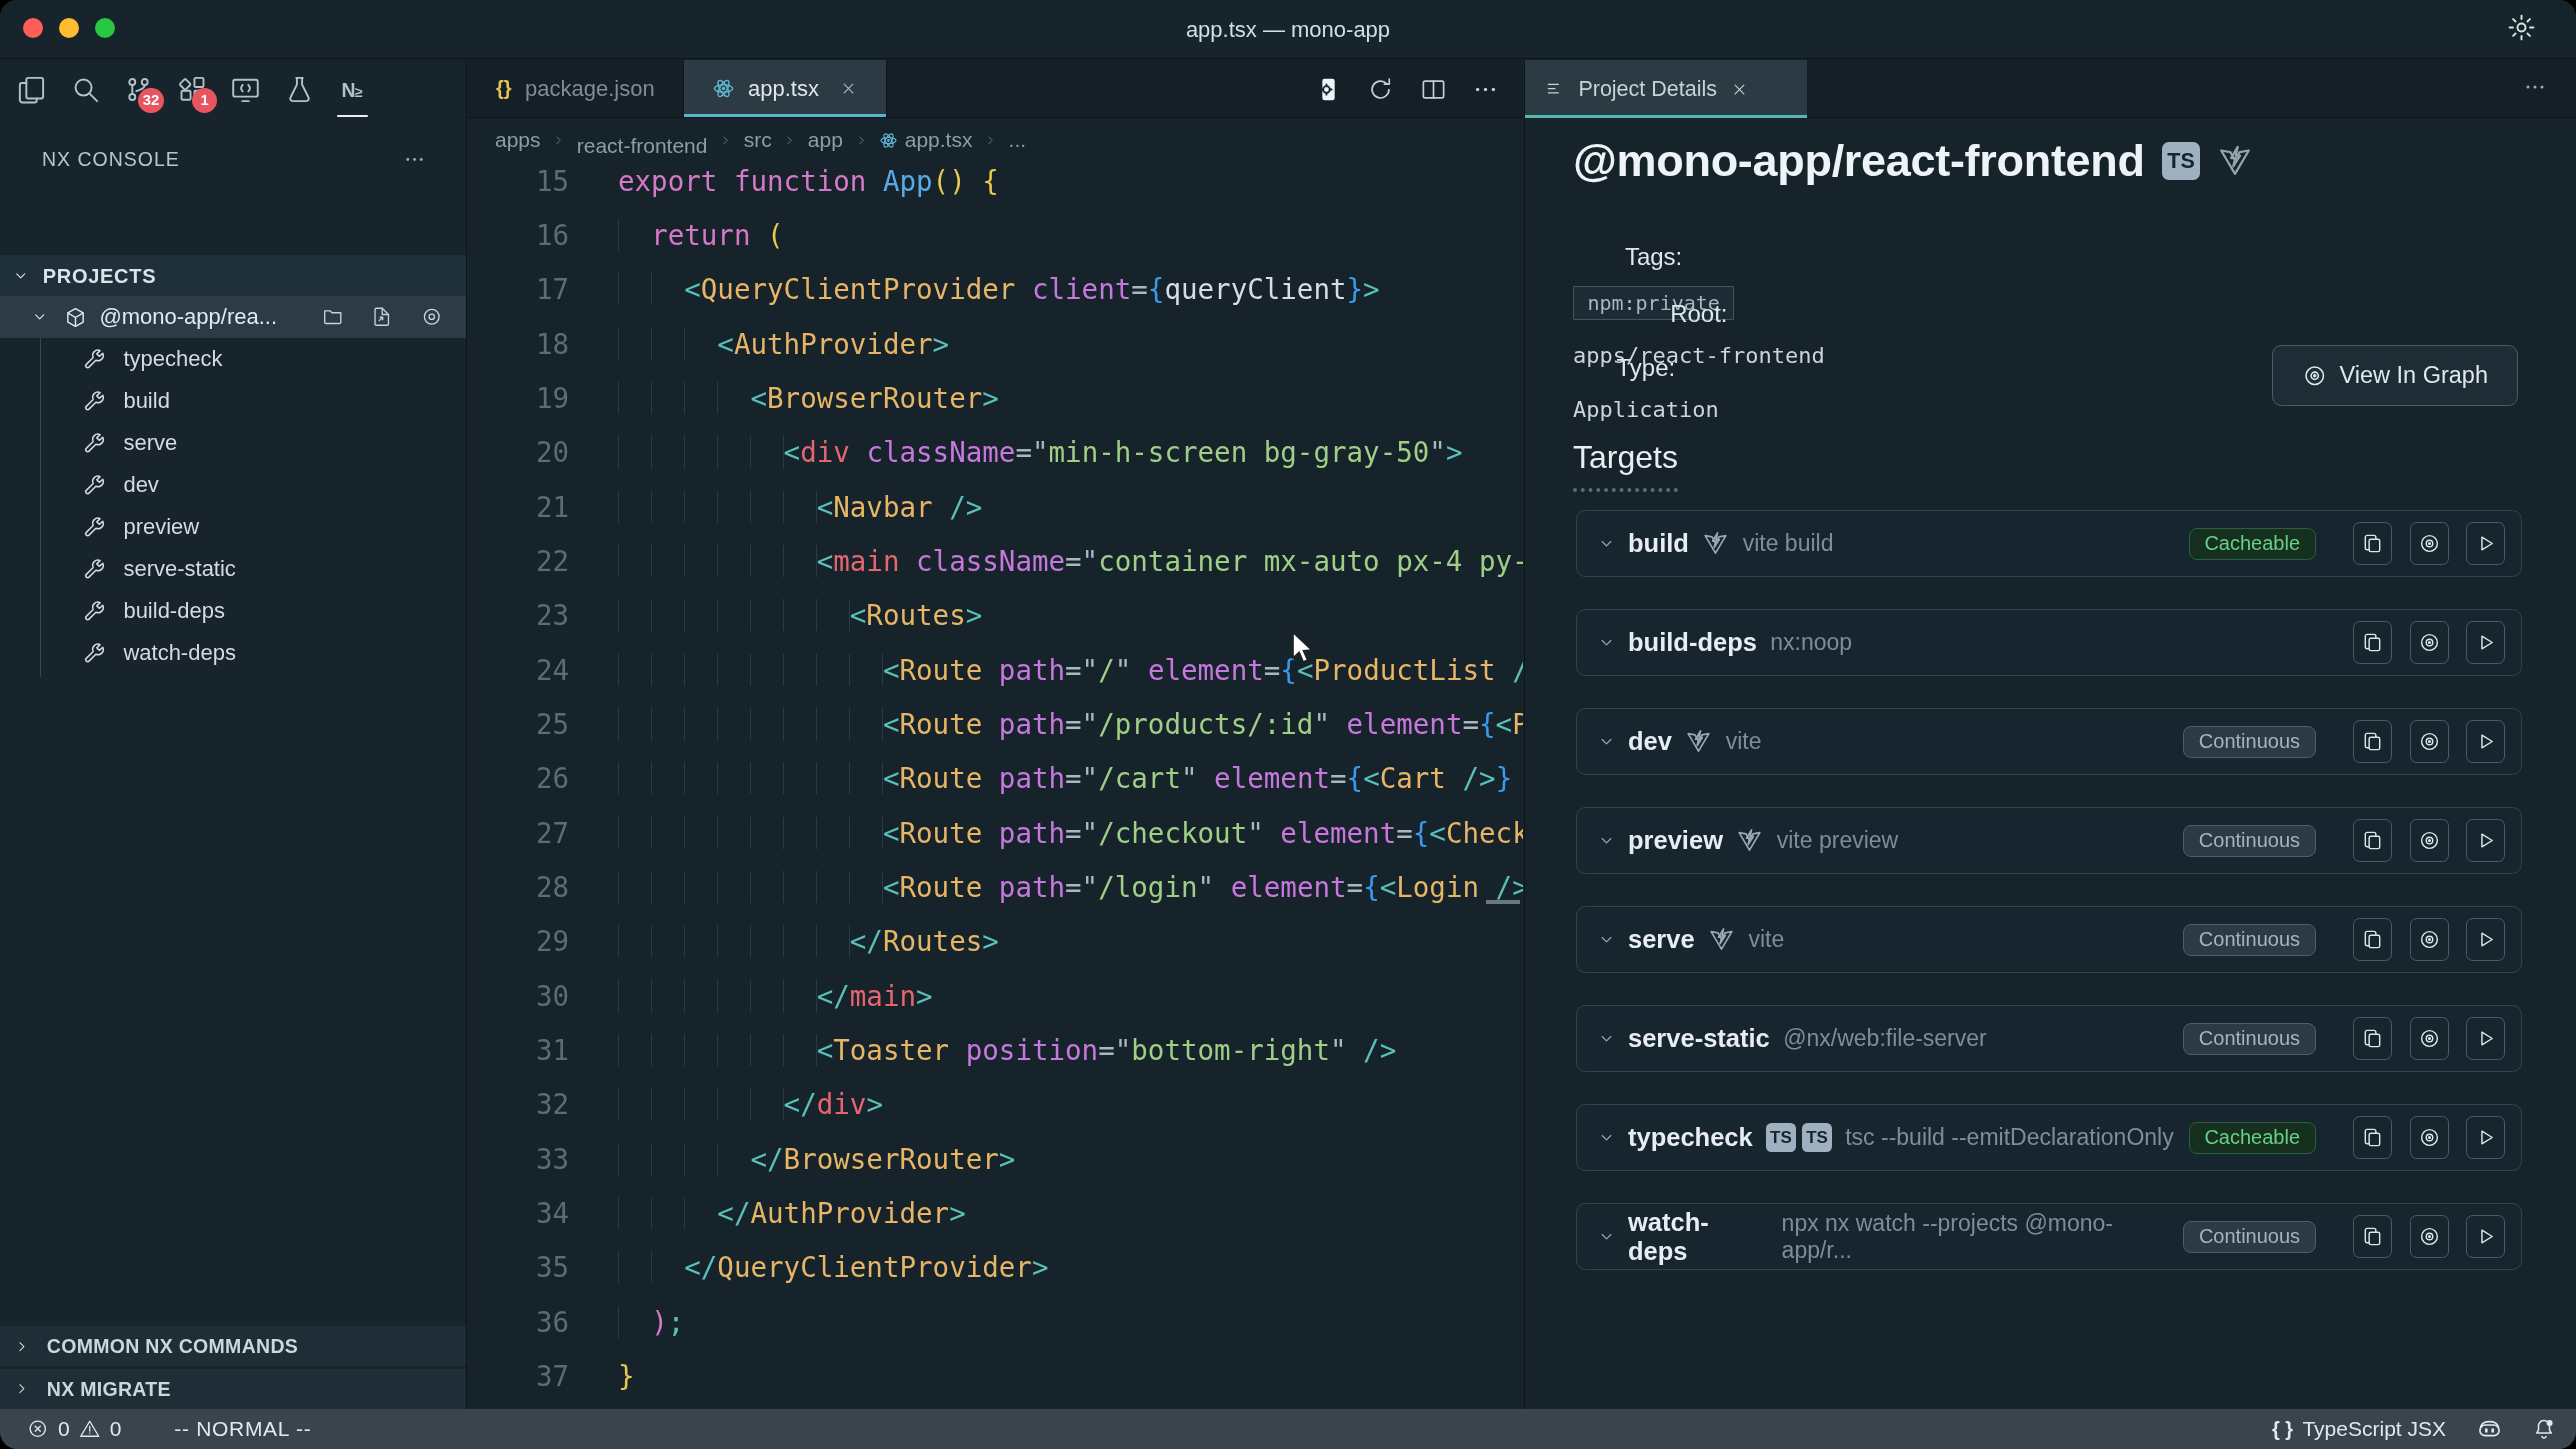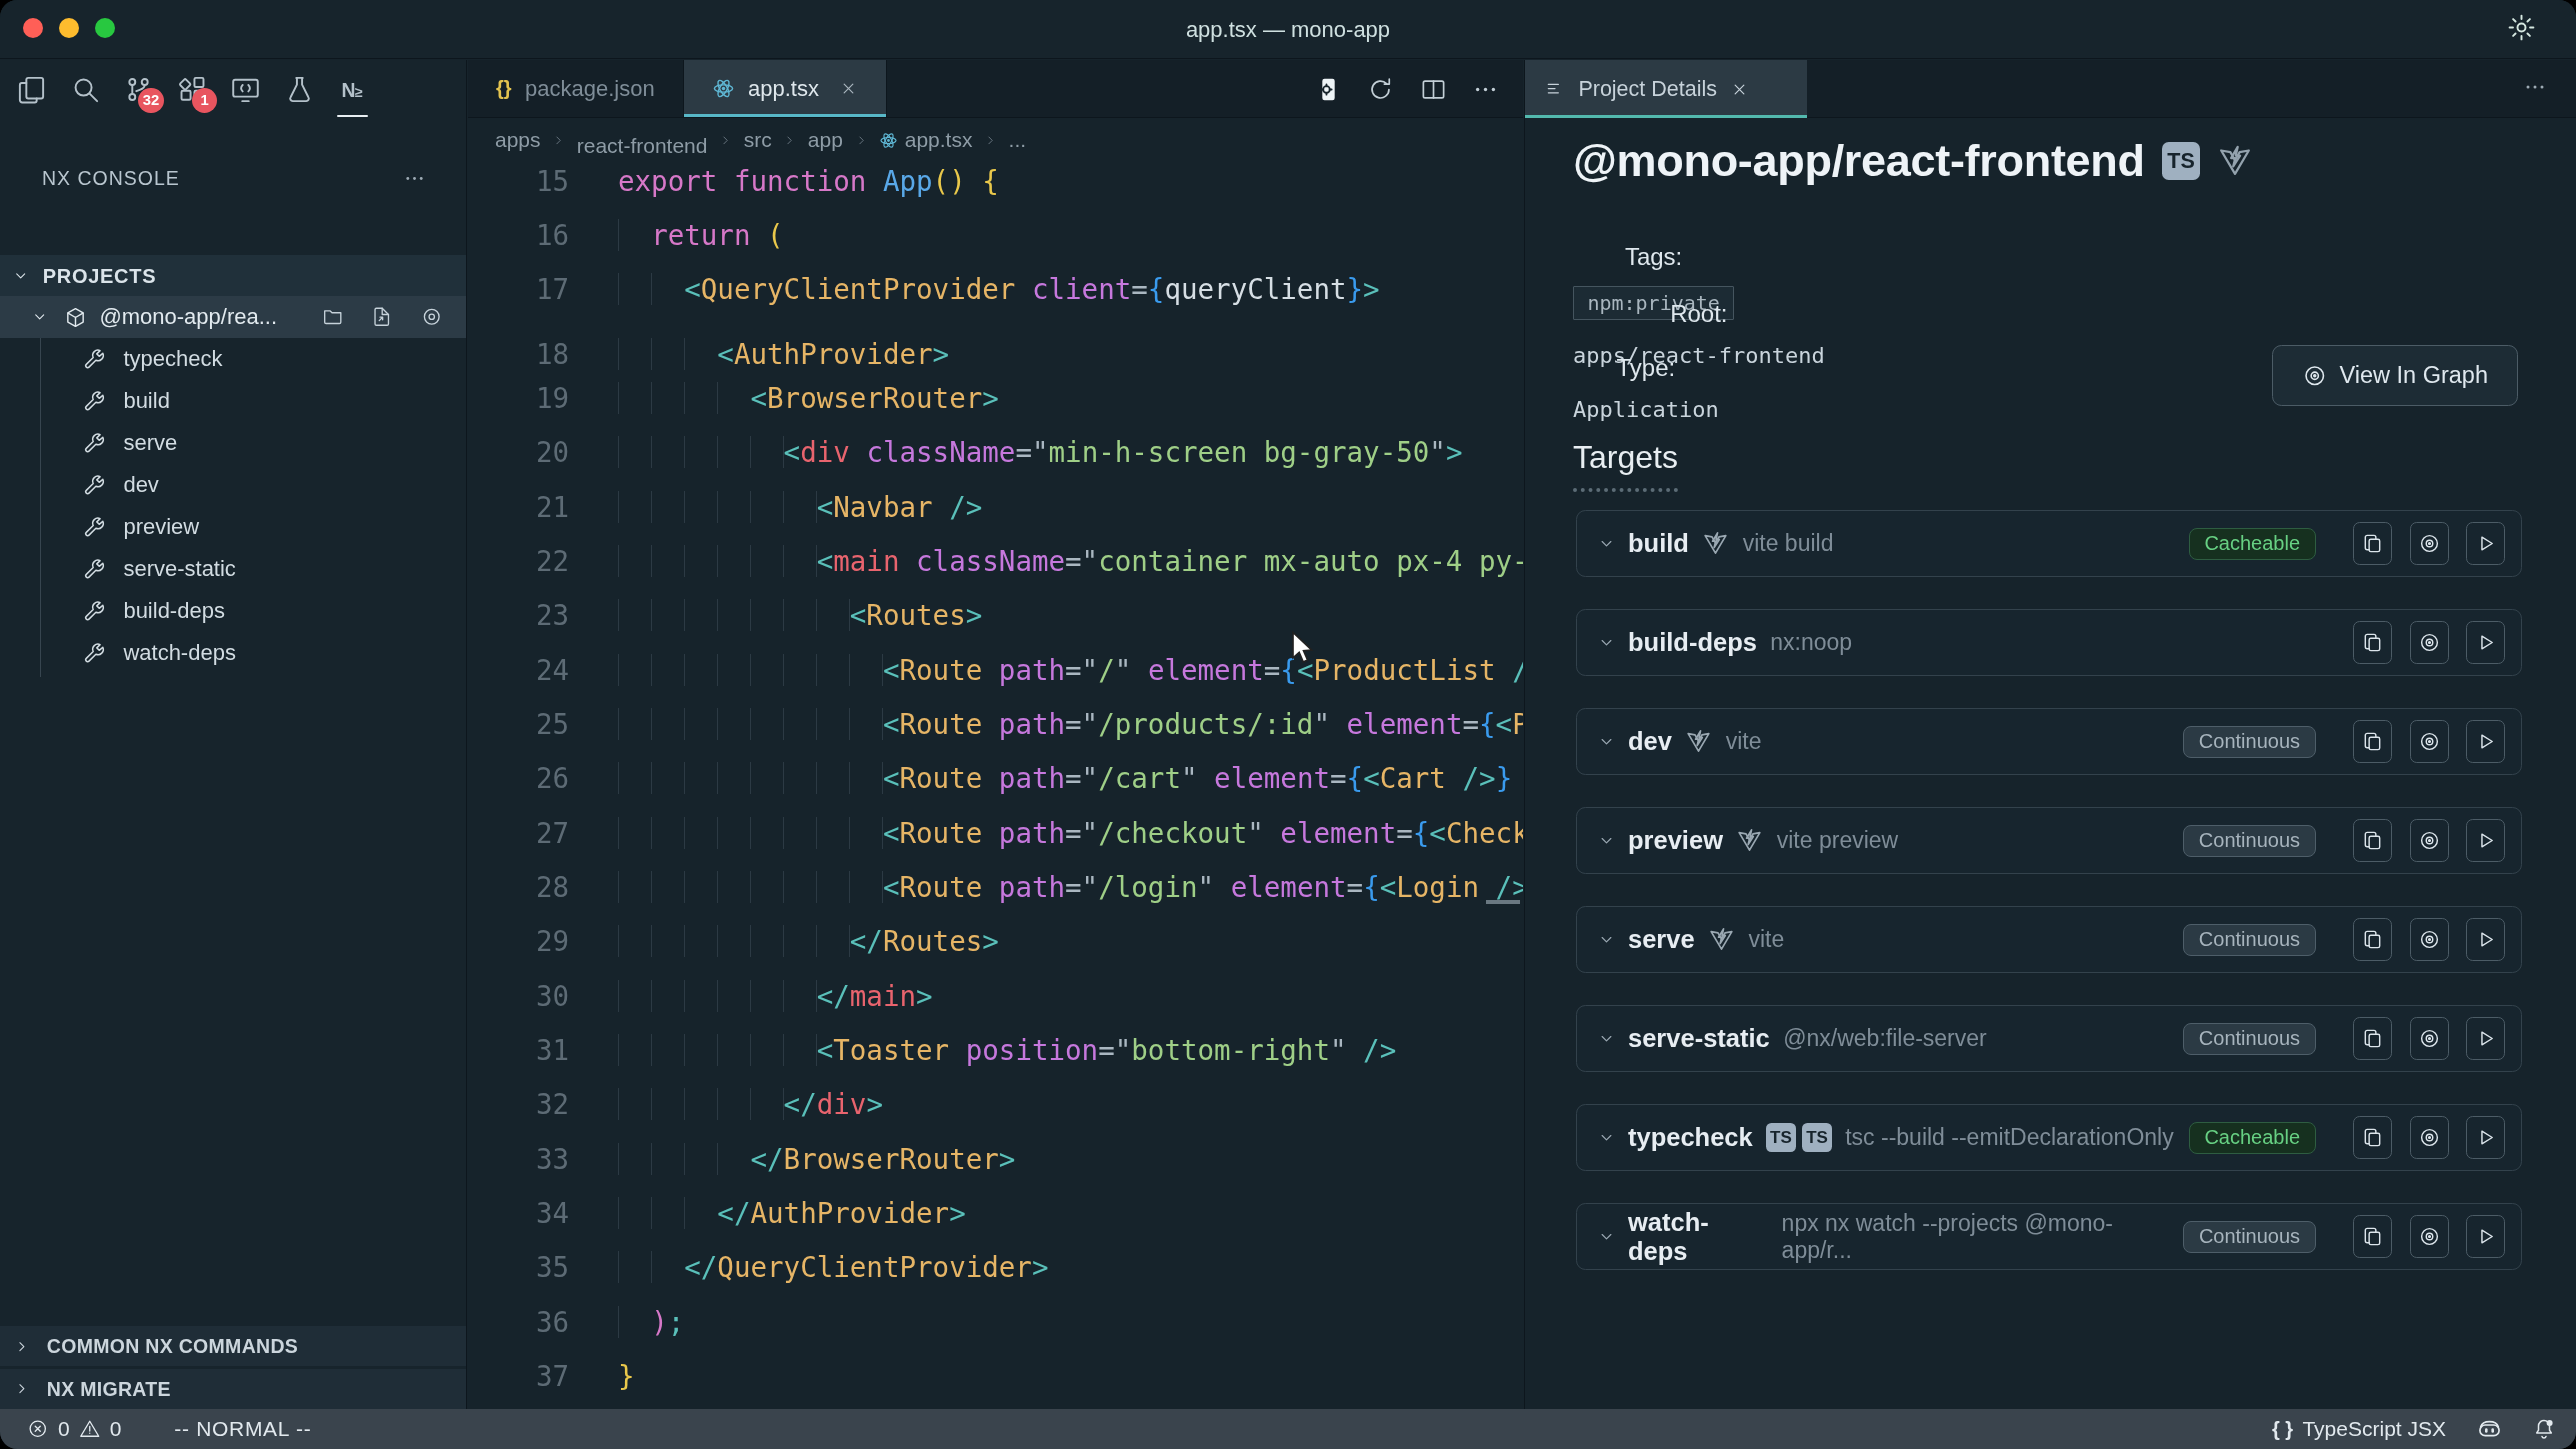--- a/index.html
+++ b/index.html
@@ -18,21 +18,21 @@
   .sb-mode{margin-left:42px;letter-spacing:0.7px;}
   .sb-right{margin-left:auto;display:flex;align-items:center;gap:29.5px;margin-right:20px;}
   .sb-item{display:flex;align-items:center;gap:9.4px;}
   .sb-braces{font-weight:bold;font-size:20px;}
   
   .sidebar{position:absolute;top:60px;bottom:40px;left:0;width:467px;background:#17242c;border-right:1.3px solid #0d161d;}
   .activity-row{position:absolute;top:0;left:0;right:0;height:59px;display:flex;align-items:center;gap:19.5px;padding-left:14.8px;color:#b4c1ca;}
   .act-item{position:relative;width:34px;height:42px;display:flex;align-items:center;justify-content:center;}
   .act-item .badge{position:absolute;right:-8px;bottom:-2.7px;min-width:25.5px;height:25.5px;border-radius:12.7px;background:#e8555f;color:#fff;font-size:14.8px;font-weight:bold;display:flex;align-items:center;justify-content:center;padding:0 4px;}
   .act-active-bar{position:absolute;bottom:-6.7px;left:1.3px;width:31px;height:2.7px;background:#e8eef2;border-radius:1.3px;}
-  .sidebar-title{position:absolute;top:94px;left:42px;right:20px;height:36px;display:flex;align-items:flex-end;font-size:19.5px;color:#b9c6cf;letter-spacing:1px;}
+  .sidebar-title{position:absolute;top:88px;left:42px;right:20px;height:36px;display:flex;align-items:flex-start;font-size:19.5px;color:#b9c6cf;letter-spacing:1px;}
   .sidebar-title .more{margin-left:auto;color:#9daab4;margin-right:20px;}
   .projects-row{position:absolute;top:195px;left:0;right:0;height:42px;background:#20303a;display:flex;align-items:center;gap:13.4px;padding-left:12px;font-size:20px;font-weight:bold;color:#dbe4ea;letter-spacing:0.7px;}
   .project-row{position:absolute;top:236px;left:0;right:0;height:42px;background:#2c3b46;display:flex;align-items:center;padding-left:31px;font-size:22px;color:#e2eaef;}
   .project-row .cube{margin-left:16px;}
   .project-row .plabel{margin-left:12px;}
   .project-actions{margin-left:auto;margin-right:24px;display:flex;gap:28px;color:#c6d2da;}
   .tree{position:absolute;top:278px;left:0;right:0;}
   .tree-guide{position:absolute;top:278px;left:40px;width:1.3px;height:339px;background:#37454f;}
   .tree-row{height:42px;display:flex;align-items:center;padding-left:82px;gap:17.4px;font-size:22px;color:#d2dce2;}
   .bottom-sections{position:absolute;left:0;right:0;bottom:0;}
@@ -415,21 +415,21 @@
           </svg>
         </span>
         <span style="display: inline-flex; align-items: center; gap: 6.7px;">
           <span>...</span>
         </span>
       </div>
     <div class="code" id="code">
         <div class="code-line" style="top: -9.4px;"><span class="lnum">15</span><span class="ltext"><span class="tok-kw">export</span><span class="tok-pl"> </span><span class="tok-kw">function</span><span class="tok-pl"> </span><span class="tok-fn">App</span><span class="tok-yb">()</span><span class="tok-pl"> </span><span class="tok-yb">{</span></span></div>
         <div class="code-line" style="top: 45px; text-decoration: underline;"><span class="lnum">16</span><span class="ltext"><span class="tok-ind">  </span><span class="tok-kw">return</span><span class="tok-pl"> </span><span class="tok-yb">(</span></span></div>
         <div class="code-line" style="top: 99px;"><span class="lnum">17</span><span class="ltext"><span class="tok-ind">    </span><span class="tok-ab">&lt;</span><span class="tok-cmp">QueryClientProvider</span><span class="tok-pl"> </span><span class="tok-attr">client</span><span class="tok-op">=</span><span class="tok-xb">{</span><span class="tok-id">queryClient</span><span class="tok-xb">}</span><span class="tok-ab">&gt;</span></span></div>
-        <div class="code-line" style="top: 164px;"><span class="lnum">18</span><span class="ltext"><span class="tok-ind">      </span><span class="tok-ab">&lt;</span><span class="tok-cmp">AuthProvider</span><span class="tok-ab">&gt;</span></span></div>
+        <div class="code-line" style="top: 154px;"><span class="lnum">18</span><span class="ltext"><span class="tok-ind">      </span><span class="tok-ab">&lt;</span><span class="tok-cmp">AuthProvider</span><span class="tok-ab">&gt;</span></span></div>
         <div class="code-line" style="top: 208px;"><span class="lnum">19</span><span class="ltext"><span class="tok-ind">        </span><span class="tok-ab">&lt;</span><span class="tok-cmp">BrowserRouter</span><span class="tok-ab">&gt;</span></span></div>
         <div class="code-line" style="top: 262px;"><span class="lnum">20</span><span class="ltext"><span class="tok-ind">          </span><span class="tok-ab">&lt;</span><span class="tok-tag">div</span><span class="tok-pl"> </span><span class="tok-attr">className</span><span class="tok-op">="</span><span class="tok-str">min-h-screen bg-gray-50</span><span class="tok-op">"</span><span class="tok-ab">&gt;</span></span></div>
         <div class="code-line" style="top: 317px;"><span class="lnum">21</span><span class="ltext"><span class="tok-ind">            </span><span class="tok-ab">&lt;</span><span class="tok-cmp">Navbar</span><span class="tok-pl"> </span><span class="tok-ab">/&gt;</span></span></div>
         <div class="code-line" style="top: 371px;"><span class="lnum">22</span><span class="ltext"><span class="tok-ind">            </span><span class="tok-ab">&lt;</span><span class="tok-tag">main</span><span class="tok-pl"> </span><span class="tok-attr">className</span><span class="tok-op">="</span><span class="tok-str">container mx-auto px-4 py-8</span></span></div>
         <div class="code-line" style="top: 425px;"><span class="lnum">23</span><span class="ltext"><span class="tok-ind">              </span><span class="tok-ab">&lt;</span><span class="tok-cmp">Routes</span><span class="tok-ab">&gt;</span></span></div>
         <div class="code-line" style="top: 480px;"><span class="lnum">24</span><span class="ltext"><span class="tok-ind">                </span><span class="tok-ab">&lt;</span><span class="tok-cmp">Route</span><span class="tok-pl"> </span><span class="tok-attr">path</span><span class="tok-op">="</span><span class="tok-str">/</span><span class="tok-op">"</span><span class="tok-pl"> </span><span class="tok-attr">element</span><span class="tok-op">=</span><span class="tok-xb">{</span><span class="tok-ab">&lt;</span><span class="tok-cmp">ProductList</span><span class="tok-pl"> </span><span class="tok-ab">/&gt;</span></span></div>
         <div class="code-line" style="top: 534px;"><span class="lnum">25</span><span class="ltext"><span class="tok-ind">                </span><span class="tok-ab">&lt;</span><span class="tok-cmp">Route</span><span class="tok-pl"> </span><span class="tok-attr">path</span><span class="tok-op">="</span><span class="tok-str">/products/:id</span><span class="tok-op">"</span><span class="tok-pl"> </span><span class="tok-attr">element</span><span class="tok-op">=</span><span class="tok-xb">{</span><span class="tok-ab">&lt;</span><span class="tok-cmp">Pr</span></span></div>
         <div class="code-line" style="top: 588px;"><span class="lnum">26</span><span class="ltext"><span class="tok-ind">                </span><span class="tok-ab">&lt;</span><span class="tok-cmp">Route</span><span class="tok-pl"> </span><span class="tok-attr">path</span><span class="tok-op">="</span><span class="tok-str">/cart</span><span class="tok-op">"</span><span class="tok-pl"> </span><span class="tok-attr">element</span><span class="tok-op">=</span><span class="tok-xb">{</span><span class="tok-ab">&lt;</span><span class="tok-cmp">Cart</span><span class="tok-pl"> </span><span class="tok-ab">/&gt;</span><span class="tok-xb">}</span><span class="tok-pl"> </span></span></div>
         <div class="code-line" style="top: 643px;"><span class="lnum">27</span><span class="ltext"><span class="tok-ind">                </span><span class="tok-ab">&lt;</span><span class="tok-cmp">Route</span><span class="tok-pl"> </span><span class="tok-attr">path</span><span class="tok-op">="</span><span class="tok-str">/checkout</span><span class="tok-op">"</span><span class="tok-pl"> </span><span class="tok-attr">element</span><span class="tok-op">=</span><span class="tok-xb">{</span><span class="tok-ab">&lt;</span><span class="tok-cmp">Checko</span></span></div>
         <div class="code-line" style="top: 697px;"><span class="lnum">28</span><span class="ltext"><span class="tok-ind">                </span><span class="tok-ab">&lt;</span><span class="tok-cmp">Route</span><span class="tok-pl"> </span><span class="tok-attr">path</span><span class="tok-op">="</span><span class="tok-str">/login</span><span class="tok-op">"</span><span class="tok-pl"> </span><span class="tok-attr">element</span><span class="tok-op">=</span><span class="tok-xb">{</span><span class="tok-ab">&lt;</span><span class="tok-cmp">Login</span><span class="tok-pl"> </span><span class="tok-ab">/&gt;</span></span></div>

